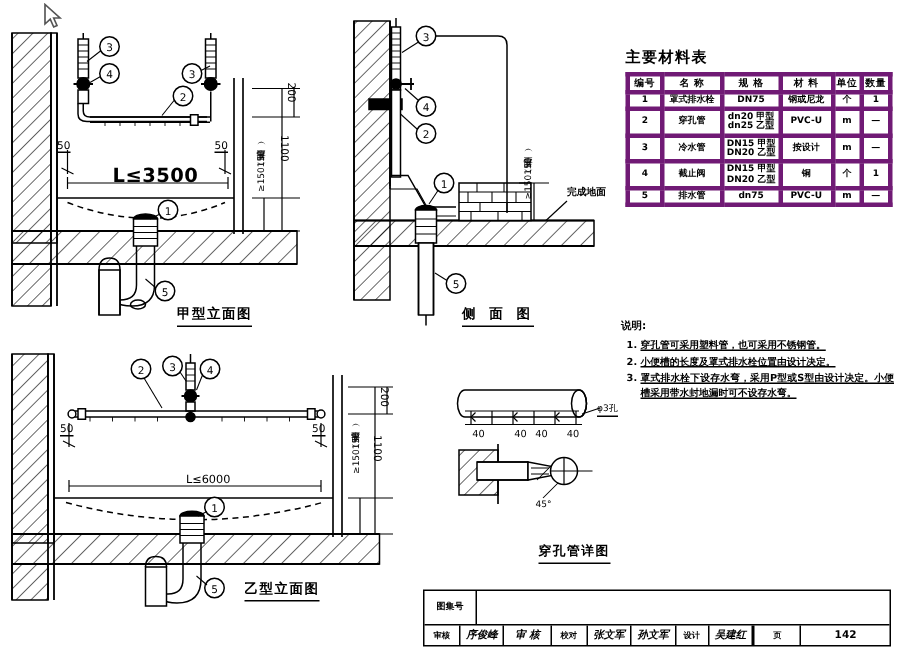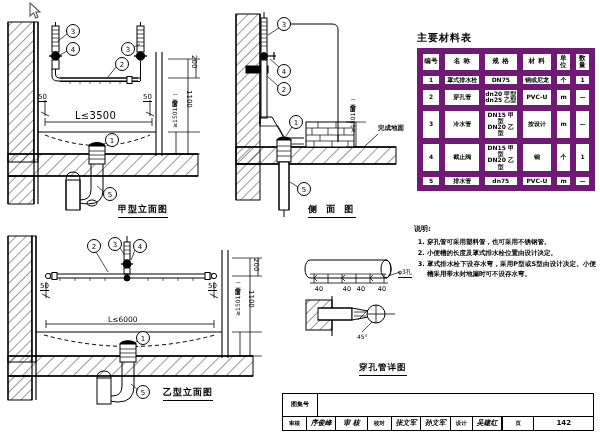--- a/index.html
+++ b/index.html
@@ -14,32 +14,32 @@
   .cn{font-family:"DejaVu Sans","Liberation Sans",sans-serif;font-weight:bold;}
 
   
   .mat-wrap{left:417px;top:31px;width:178px;}
   .mat-title{
     text-align:left;font-size:10px;font-weight:bold;letter-spacing:1px;
     padding-bottom:3px;
   }
   table.mat{border-collapse:collapse;width:100%;table-layout:fixed;}
   table.mat td,table.mat th{
-    border:6px solid #701a75;font-size:6px;text-align:center;
+    border:3px solid #701a75;font-size:6px;text-align:center;
     padding:1px 0;line-height:1.05;font-weight:bold;
   }
   table.mat th{font-size:6.5px;letter-spacing:.5px;}
   .c0{width:13%}.c1{width:23%}.c2{width:22%}.c3{width:20%}.c4{width:11%}.c5{width:11%}
   .spec2{font-size:5px;line-height:1.15;}
   .num{font-family:"DejaVu Sans",sans-serif;font-weight:normal;font-size:7px;}
 
   
-  .notes{left:414px;top:212px;width:182px;margin-top:12px;}
+  .notes{left:414px;top:212px;width:182px;}
   .notes-h{font-size:7px;font-weight:bold;margin-bottom:3px;}
-  .notes ol{margin:0;padding-left:13px;}
+  .notes ol{margin:0;padding-left:13px;text-decoration:underline;}
   .notes li{
     font-size:6.5px;line-height:1.55;font-weight:bold;
     margin-bottom:1px;text-align:justify;
   }
 
   
   .cap{font-size:9px;font-weight:bold;letter-spacing:1px;
        border-bottom:1.6px solid #000;padding-bottom:1px;}
 
   
@@ -185,21 +185,21 @@
       <text x="73" y="48">4</text>
       <text x="128" y="48">3</text>
       <text x="122" y="63">2</text>
       <text x="112" y="139">1</text>
       <text x="110" y="193">5</text>
     </g>
   </svg>
 
   <div class="abs" style="left:38px;top:93px;font-size:7px;border-bottom:1px solid #000;">50</div>
   <div class="abs" style="left:143px;top:93px;font-size:7px;border-bottom:1px solid #000;">50</div>
-  <div class="abs" style="left:75px;top:110px;font-size:10px;letter-spacing:.3px;">L≤3500</div>
+  <div class="abs" style="left:75px;top:110px;font-size:13px;letter-spacing:.3px;font-weight:bold;">L≤3500</div>
   <div class="abs" style="left:190px;top:55px;font-size:7px;writing-mode:vertical-rl;">200</div>
   <div class="abs" style="left:185px;top:90px;font-size:7px;writing-mode:vertical-rl;">1100</div>
   <div class="abs" style="left:171px;top:100px;font-size:6px;writing-mode:vertical-rl;transform:rotate(180deg);">≥150（儿童用150）</div>
   <div class="abs cap" style="left:118px;top:203px;">甲型立面图</div>
 
   <svg class="abs" style="left:228px;top:4px;" width="188" height="215" viewBox="0 0 188 215">
     <g stroke="#000" fill="none" stroke-width="1">
 
       <rect x="8" y="10" width="24" height="150" fill="url(#hatchL)"></rect>
       <line x1="8" y1="10" x2="8" y2="196" stroke-width="1.2"></line>
@@ -387,21 +387,21 @@
     <g font-size="7" font-family="DejaVu Sans" text-anchor="middle">
       <text x="94" y="17">2</text>
       <text x="115" y="15">3</text>
       <text x="140" y="17">4</text>
       <text x="143" y="109">1</text>
       <text x="143" y="163">5</text>
     </g>
   </svg>
   <div class="abs" style="left:40px;top:282px;font-size:7px;border-bottom:1px solid #000;">50</div>
   <div class="abs" style="left:208px;top:282px;font-size:7px;border-bottom:1px solid #000;">50</div>
-  <div class="abs" style="left:108px;top:315px;font-size:7.5px;">L≤6000</div>
+  <div class="abs" style="left:124px;top:315px;font-size:7.5px;">L≤6000</div>
   <div class="abs" style="left:252px;top:258px;font-size:7px;writing-mode:vertical-rl;">200</div>
   <div class="abs" style="left:247px;top:290px;font-size:7px;writing-mode:vertical-rl;">1100</div>
   <div class="abs" style="left:234px;top:288px;font-size:6px;writing-mode:vertical-rl;transform:rotate(180deg);">≥150（儿童用150）</div>
   <div class="abs cap" style="left:163px;top:386px;">乙型立面图</div>
 
   <svg class="abs" style="left:298px;top:252px;" width="115" height="110" viewBox="0 0 115 110">
     <g stroke="#000" fill="none" stroke-width="1">
 
       <path d="M12 8 L88 8 A5 9 0 0 1 88 26 L12 26 A5 9 0 0 1 12 8 Z" fill="#fff"></path>
       <ellipse cx="88" cy="17" rx="5" ry="9"></ellipse>

